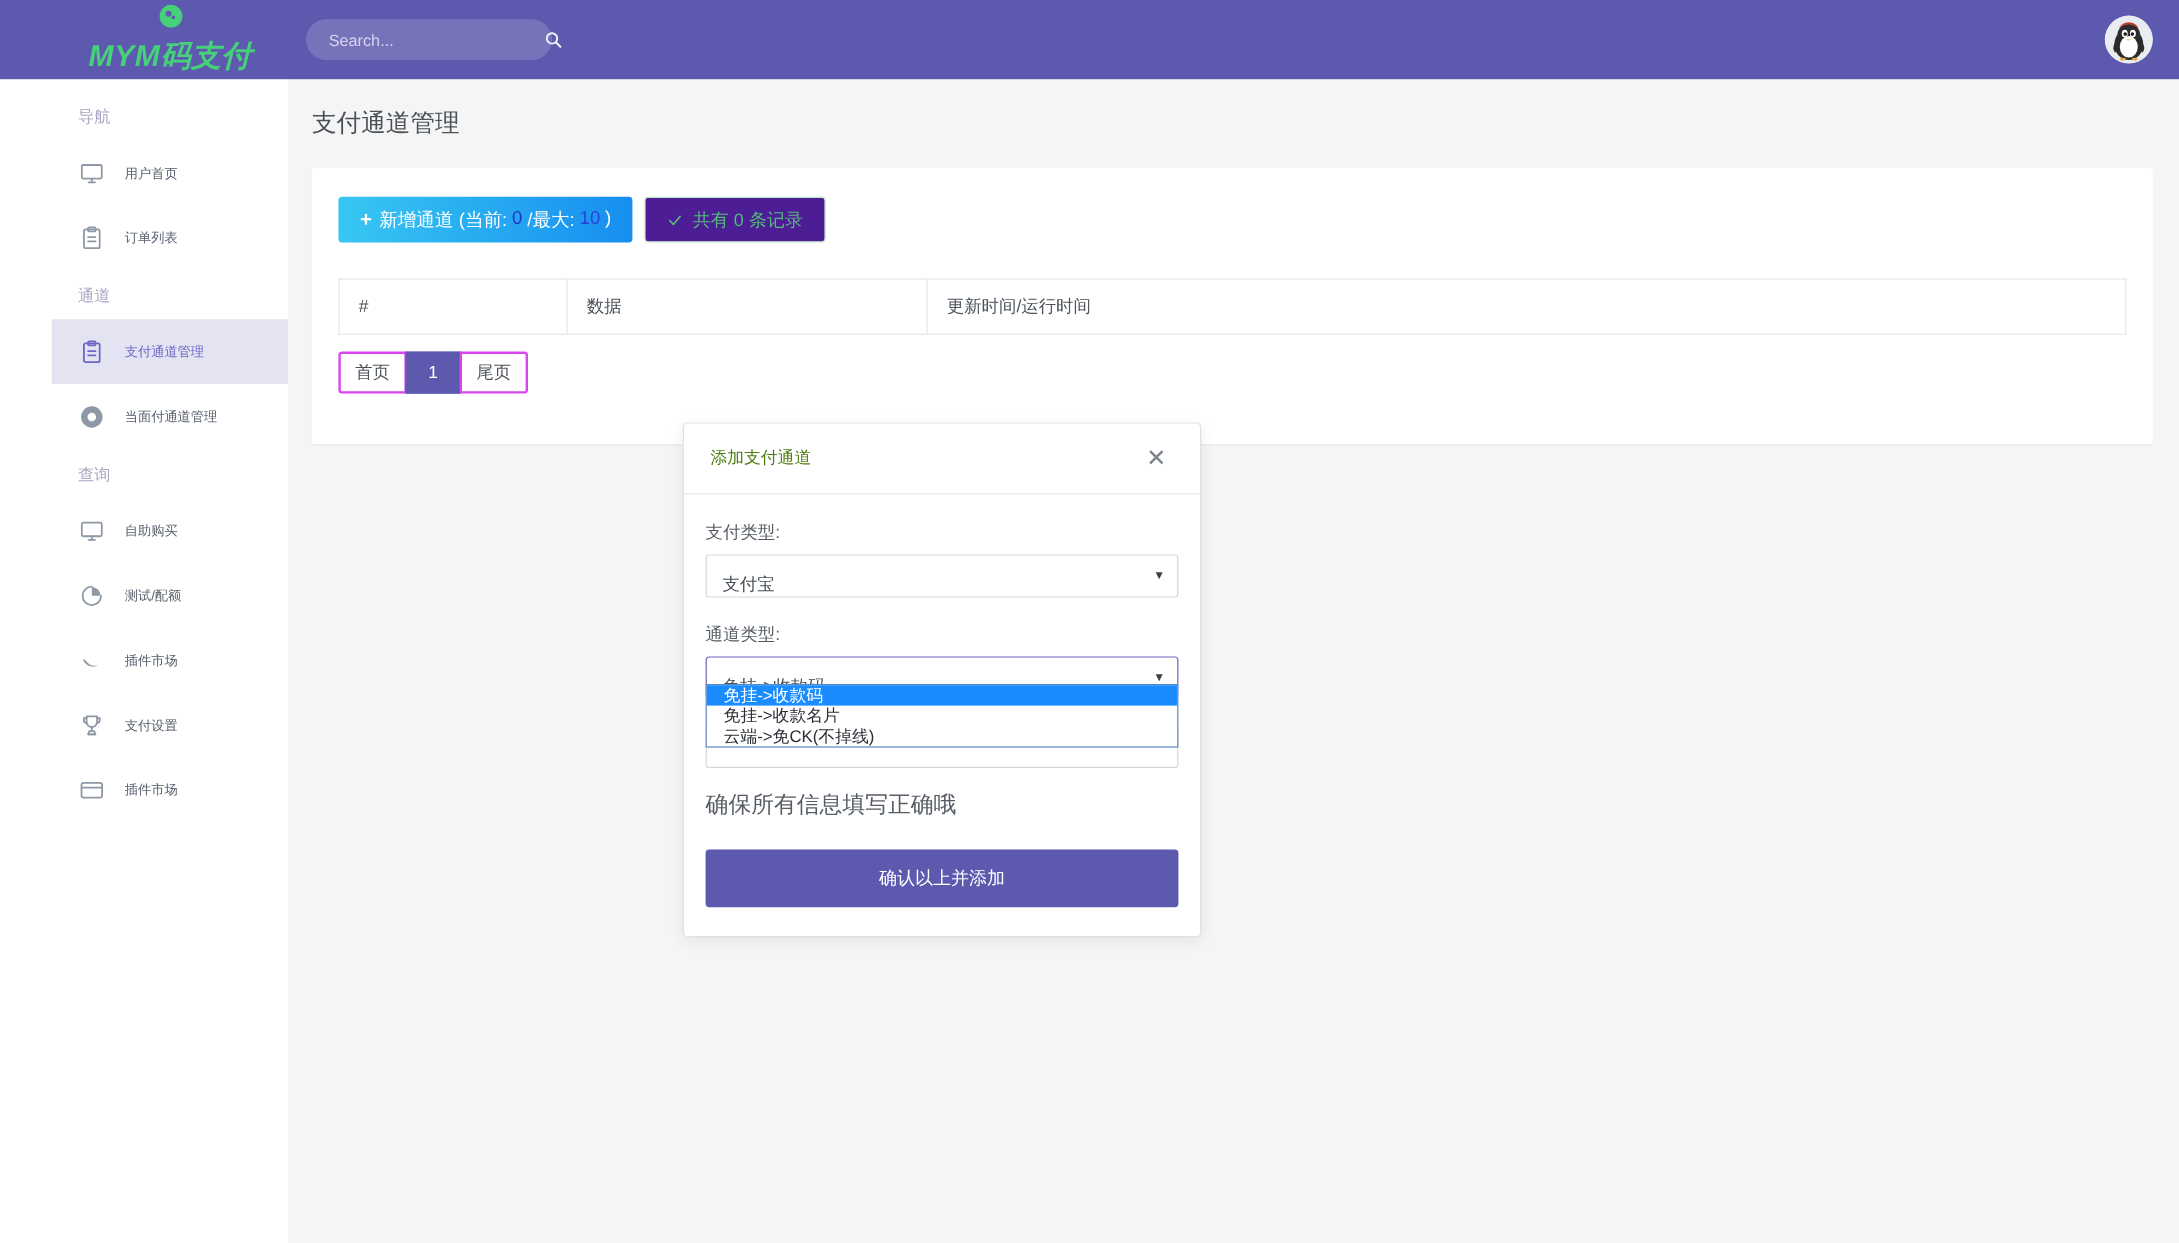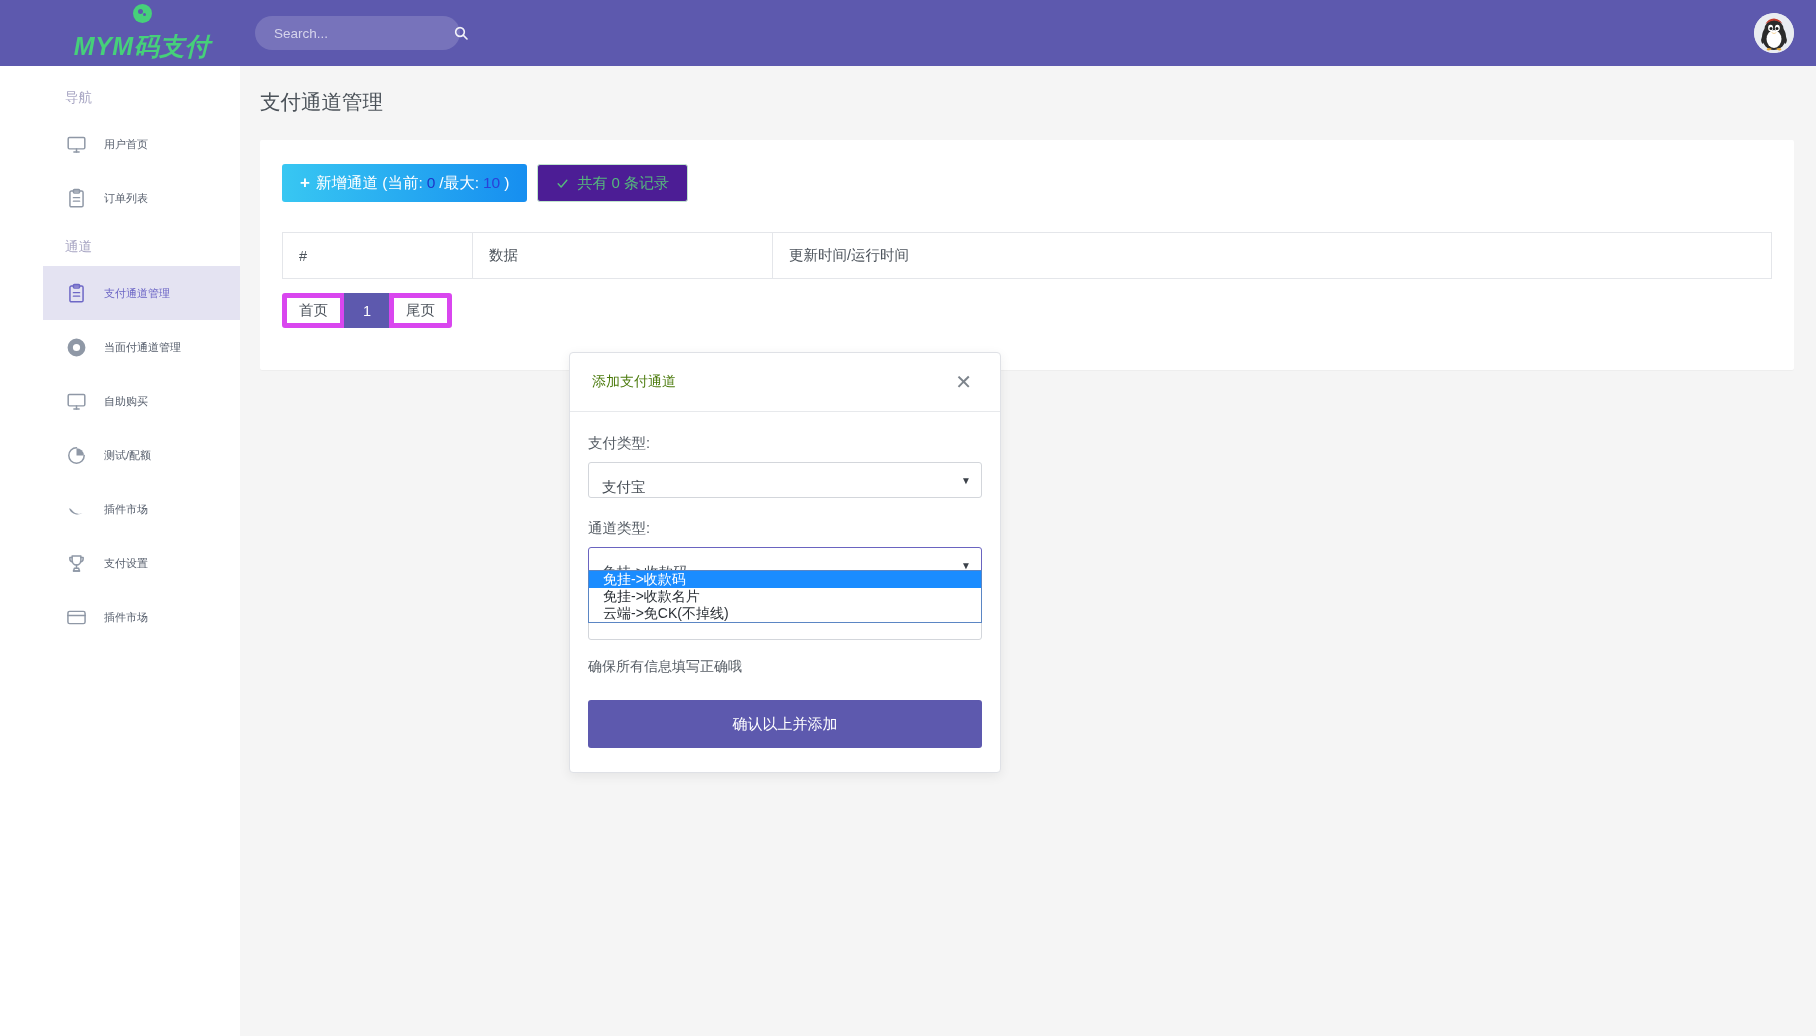--- a/index.html
+++ b/index.html
@@ -167,21 +167,21 @@
     font-weight: 400;
     font-size: 14.5px;
     color: #4d545c;
     padding: 13px 16px;
     border: 1px solid #e4e6ea;
     height: 44px;
   }
   .pager { display: flex; margin-top: 14px; }
   .pg {
     min-width: 46px; height: 35px;
-    border: 5px solid #d946ef;
+    border: 2px solid #d946ef;
     display: flex; align-items: center; justify-content: center;
     font-size: 14.5px; color: #4d545c;
     background: #fff;
     cursor: pointer;
     margin-left: -1px;
     padding: 0 12px;
   }
   .pg:first-child { margin-left: 0; border-radius: 3px 0 0 3px; }
   .pg:last-child { border-radius: 0 3px 3px 0; }
   .pg.current {
@@ -249,21 +249,21 @@
     color: #2a2f35;
     cursor: pointer;
   }
   .opt.selected { background: #1a8cff; color: #fff; }
   .empty-box {
     width: 100%; height: 36px;
     border: 1px solid #d3d6db;
     border-radius: 3px;
     background: #fff;
   }
-  .hint { font-size: 14px; color: #565d65; margin: 18px 0 0 0; }
+  .hint { font-size: 19px; color: #565d65; margin: 18px 0 0 0; }
   .btn-confirm {
     margin-top: 24px;
     width: 100%; height: 48px;
     background: #5d59ae;
     color: #fff;
     border: 0; border-radius: 3px;
     font-size: 15px; cursor: pointer;
     font-family: "Liberation Sans", sans-serif;
   }
 </style>
@@ -342,20 +342,21 @@
   <div class="nav-item">
     <span class="ico">
       <svg width="21" height="21" viewBox="0 0 24 24" fill="#8f98a6">
         <path d="M12 1.8A10.2 10.2 0 1 0 12 22.2 10.2 10.2 0 0 0 12 1.8Zm0 6.1a4.1 4.1 0 1 1 0 8.2 4.1 4.1 0 0 1 0-8.2Z"></path>
         <circle cx="12" cy="12" r="2.1" fill="#ffffff"></circle>
       </svg>
     </span>
     <span>当面付通道管理</span>
   </div>
 
+  <div class="nav-section">查询</div>
   <div class="nav-item">
     <span class="ico">
       <svg width="21" height="21" viewBox="0 0 24 24" fill="none" stroke="#8f98a6" stroke-width="1.7" stroke-linecap="round" stroke-linejoin="round">
         <rect x="2.5" y="4" width="19" height="13" rx="1.5"></rect>
           <line x1="9" y1="20.5" x2="15" y2="20.5"></line>
           <line x1="12" y1="17" x2="12" y2="20.5"></line>
       </svg>
     </span>
     <span>自助购买</span>
   </div>

